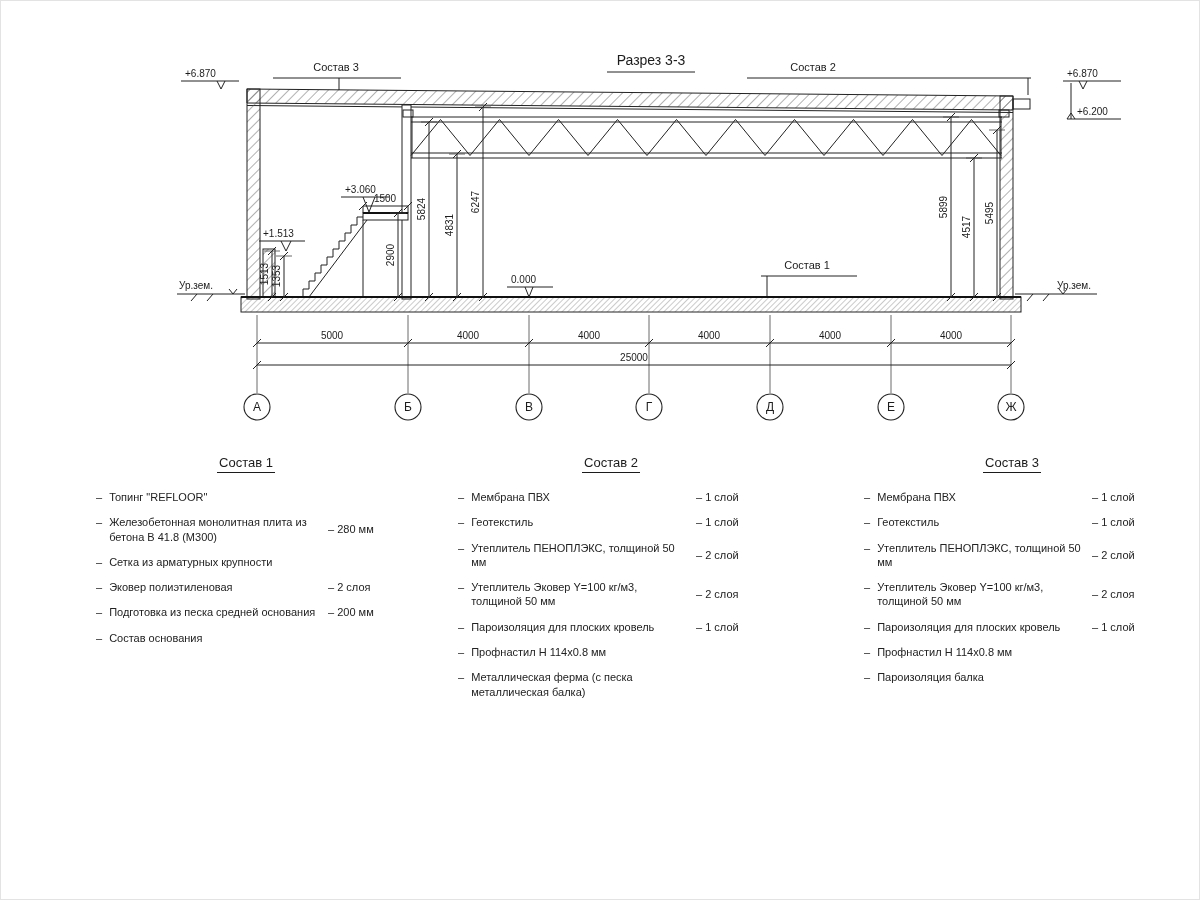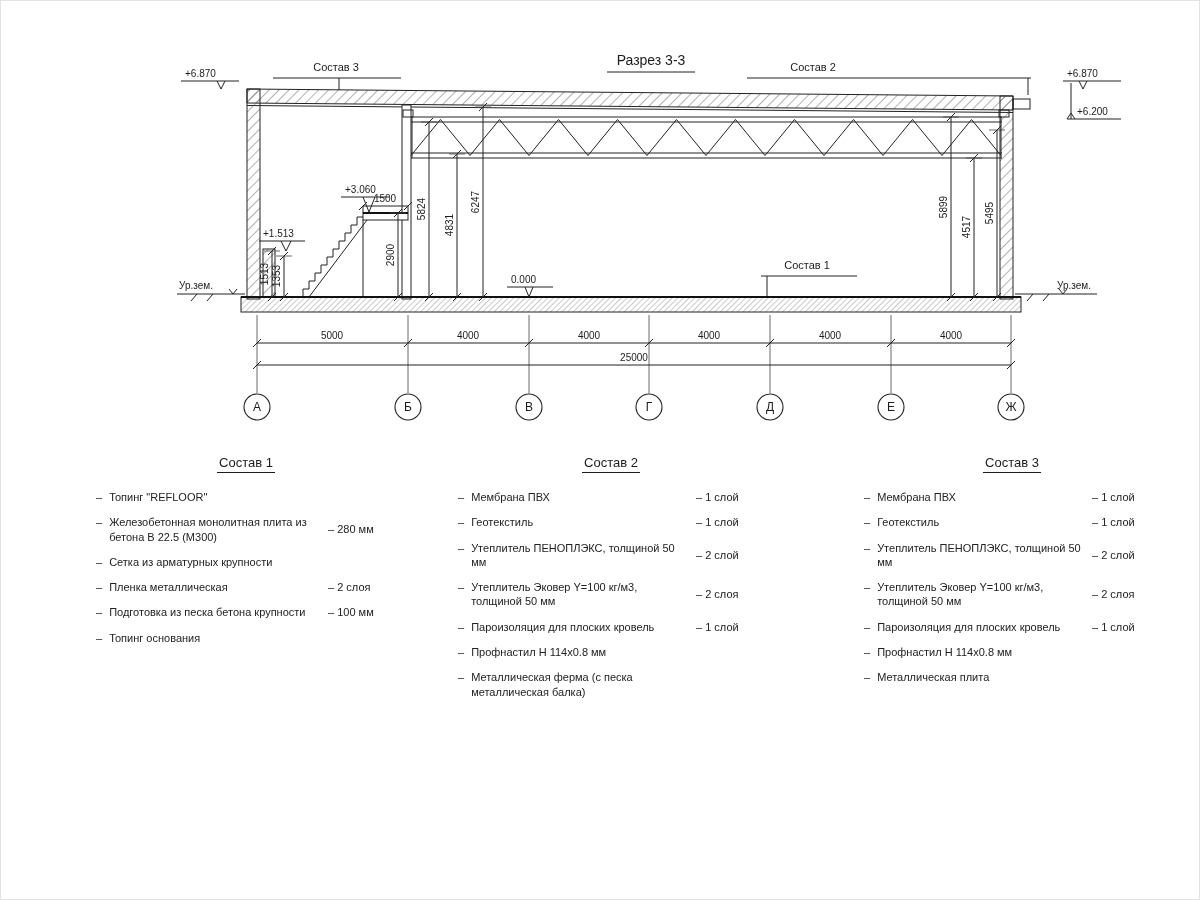--- a/index.html
+++ b/index.html
@@ -179,41 +179,41 @@
 
     <section class="legend-1">
       <h3 class="legend-title"><span>Состав 1</span></h3>
       <div class="legend-item">
           <span class="bullet">–</span>
           <span class="lab">Топинг "REFLOOR"</span>
           <span class="val"></span>
         </div>
       <div class="legend-item">
           <span class="bullet">–</span>
-          <span class="lab">Железобетонная монолитная плита из бетона В 22.5 (М300)</span>
+          <span class="lab">Железобетонная монолитная плита из бетона В 41.8 (М300)</span>
           <span class="val">– 280 мм</span>
         </div>
       <div class="legend-item">
           <span class="bullet">–</span>
           <span class="lab">Сетка из арматурных крупности</span>
           <span class="val"></span>
         </div>
       <div class="legend-item">
           <span class="bullet">–</span>
-          <span class="lab">Пленка металлическая</span>
+          <span class="lab">Эковер полиэтиленовая</span>
           <span class="val">– 2 слоя</span>
         </div>
       <div class="legend-item">
           <span class="bullet">–</span>
-          <span class="lab">Подготовка из песка бетона крупности</span>
-          <span class="val">– 100 мм</span>
-        </div>
-      <div class="legend-item">
-          <span class="bullet">–</span>
-          <span class="lab">Топинг основания</span>
+          <span class="lab">Подготовка из песка средней основания</span>
+          <span class="val">– 200 мм</span>
+        </div>
+      <div class="legend-item">
+          <span class="bullet">–</span>
+          <span class="lab">Состав основания</span>
           <span class="val"></span>
         </div>
     </section>
 
     <section class="legend-2">
       <h3 class="legend-title"><span>Состав 2</span></h3>
       <div class="legend-item">
           <span class="bullet">–</span>
           <span class="lab">Мембрана ПВХ</span>
           <span class="val">– 1 слой</span>
@@ -277,19 +277,19 @@
           <span class="lab">Пароизоляция для плоских кровель</span>
           <span class="val">– 1 слой</span>
         </div>
       <div class="legend-item">
           <span class="bullet">–</span>
           <span class="lab">Профнастил Н 114х0.8 мм</span>
           <span class="val"></span>
         </div>
       <div class="legend-item">
           <span class="bullet">–</span>
-          <span class="lab">Металлическая плита</span>
+          <span class="lab">Пароизоляция балка</span>
           <span class="val"></span>
         </div>
     </section>
 
   </div>
 </div>
 
 </body></html>

